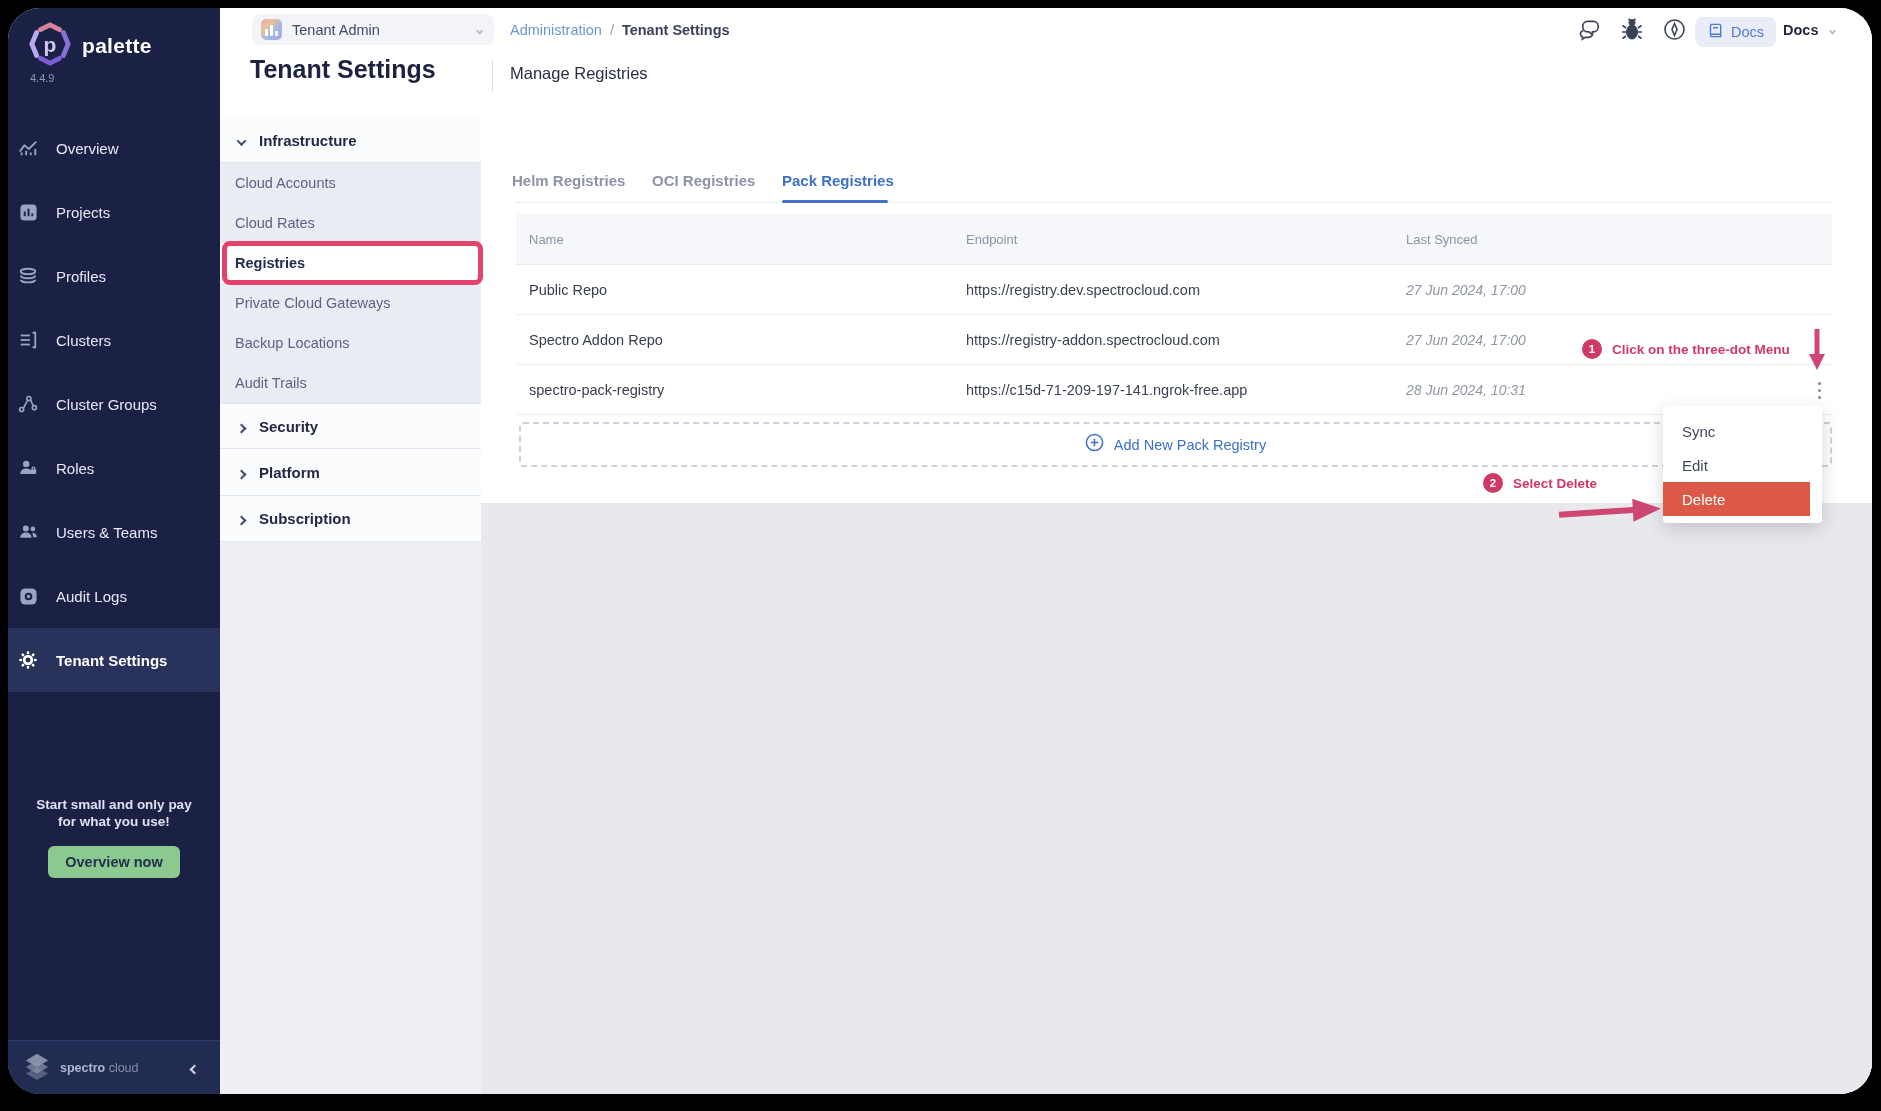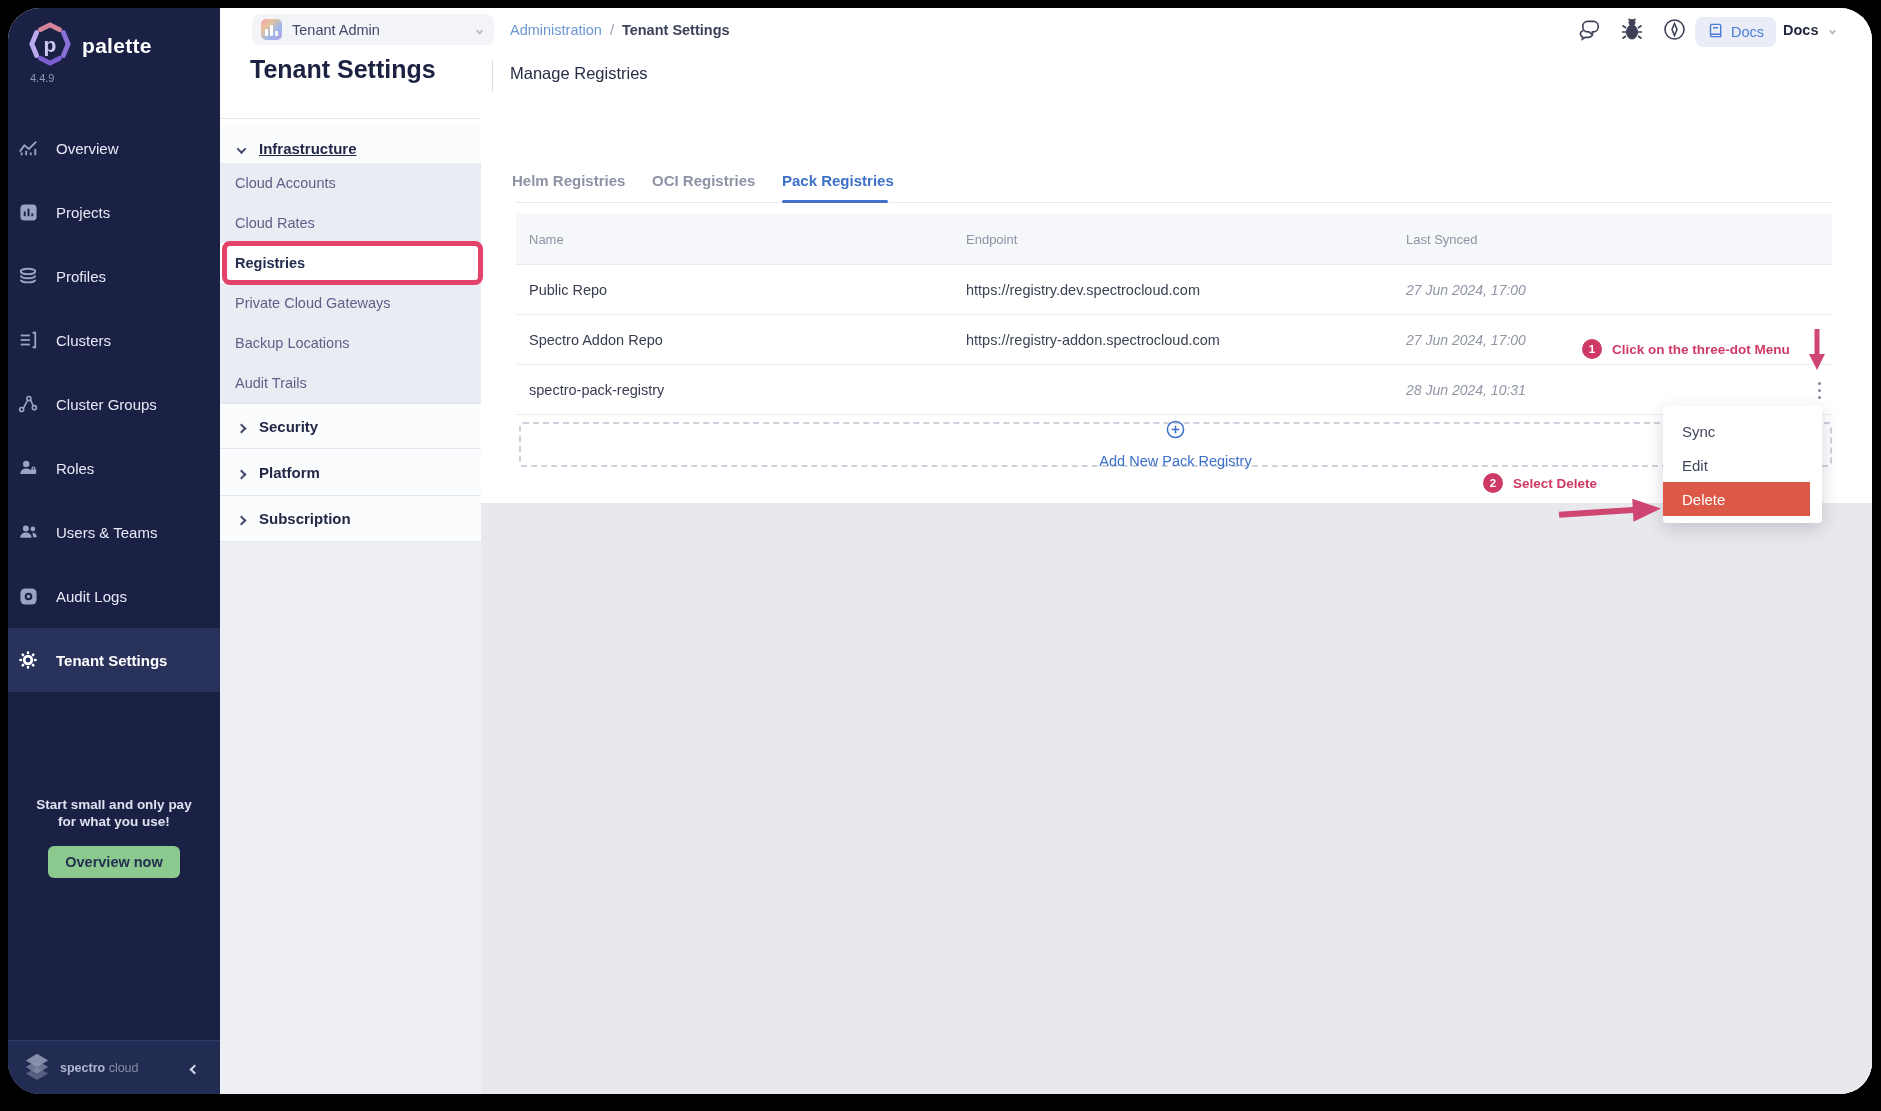--- a/index.html
+++ b/index.html
@@ -93,21 +93,21 @@
   .td { position:absolute; top:0; height:50px; display:flex; align-items:center; font-size:14.5px; color:#3c4254; }
   .td.name { color:#383d50; }
   .td.date { font-size:14px; font-style:italic; color:#9096a5; }
   .col-name { left:13px; } .col-endpoint { left:450px; } .col-sync { left:890px; }
   .dots { position:absolute; left:1297px; top:14px; width:12px; height:22px; display:flex; flex-direction:column;
     align-items:center; justify-content:center; gap:4px; cursor:pointer; }
   .dots i { width:3px; height:3px; border-radius:50%; background:#80859a; display:block; }
 
   
   .add-box { position:absolute; left:299px; top:414px; width:1313px; height:45px; border:2px dashed #ced2dc;
-    border-radius:4px; display:flex; align-items:center; justify-content:center; gap:10px; cursor:pointer; background:#fff;flex-direction:column; }
+    border-radius:4px; display:flex; align-items:center; justify-content:center; gap:10px; cursor:pointer; background:#fff; }
   .add-label { color:#3b70c8; font-size:14.5px; font-weight:500; }
 
   
   .ctx-menu { position:absolute; left:1443px; top:398px; width:159px; background:#fff; border-radius:4px;
     box-shadow:0 6px 18px rgba(30,35,60,0.18); padding:8px 12px 7px 0; z-index:8; }
   .ctx-item { height:34px; display:flex; align-items:center; padding-left:19px; font-size:15px; color:#42485c; cursor:pointer; }
   .ctx-item.danger { background:#dc5947; color:#fff; font-weight:500; }
 
   
   .ann-circle { position:absolute; width:20px; height:20px; border-radius:50%; background:#ce3a65; color:#fff;
@@ -333,21 +333,21 @@
     <div class="docs-menu">
       <span>Docs</span>
       <span style="color:#b9bcc8"><span class="chev down sm"></span></span>
     </div>
 
     <div class="page-title">Tenant Settings</div>
     <div class="vdivider"></div>
     <div class="page-subtitle">Manage Registries</div>
 
     <div class="subnav-divider"></div>
-    <div class="snav-section" style="top:118px; height:45px;text-decoration:underline;">
+    <div class="snav-section" style="top:110px; height:45px;">
       <span style="color:#424a6e"><span class="chev down"></span></span>
       <span>Infrastructure</span>
     </div>
     <div class="snav-item" style="top:155px;">
         <span>Cloud Accounts</span>
       </div>
     <div class="snav-item" style="top:195px;">
         <span>Cloud Rates</span>
       </div>
     <div class="snav-item active" style="top:235px;">
@@ -393,20 +393,21 @@
         <div class="td col-endpoint">https://registry.dev.spectrocloud.com</div>
         <div class="td date col-sync">27 Jun 2024, 17:00</div>
       </div>
       <div class="trow">
         <div class="td name col-name">Spectro Addon Repo</div>
         <div class="td col-endpoint">https://registry-addon.spectrocloud.com</div>
         <div class="td date col-sync">27 Jun 2024, 17:00</div>
       </div>
       <div class="trow">
         <div class="td name col-name">spectro-pack-registry</div>
+        <div class="td col-endpoint">https://c15d-71-209-197-141.ngrok-free.app</div>
         <div class="td date col-sync">28 Jun 2024, 10:31</div>
         <div class="dots">
             <i></i>
             <i></i>
             <i></i>
           </div>
       </div>
     </div>
 
     <div class="add-box">

